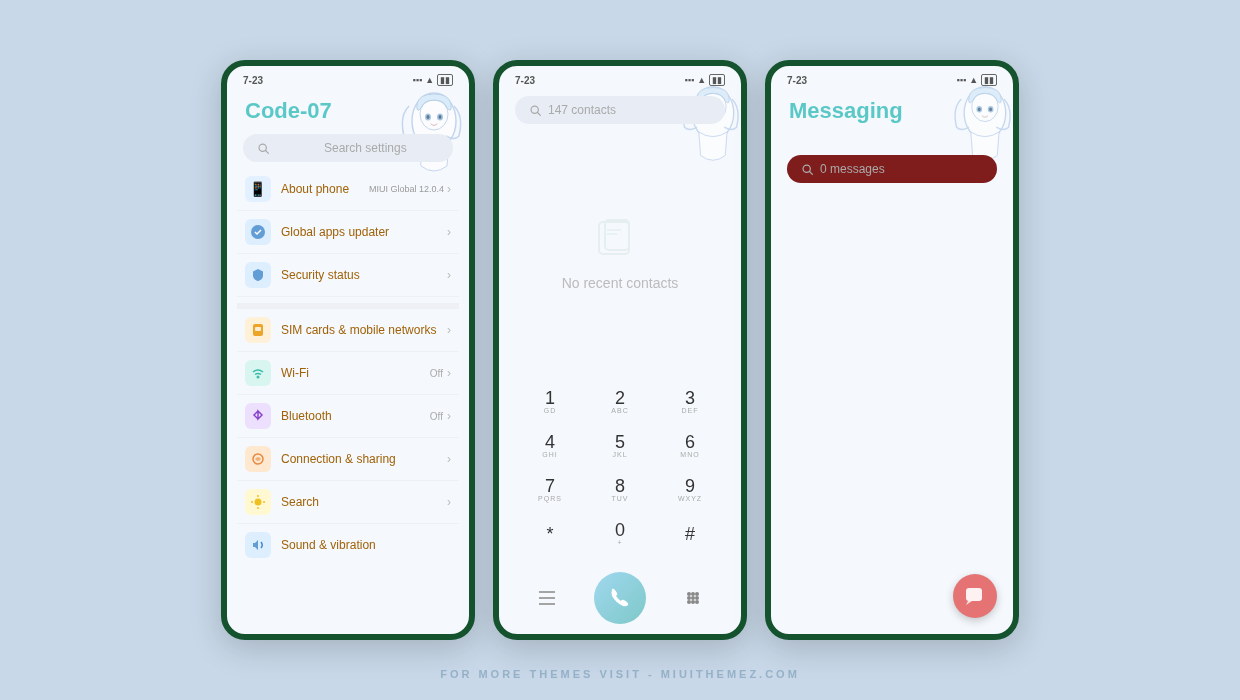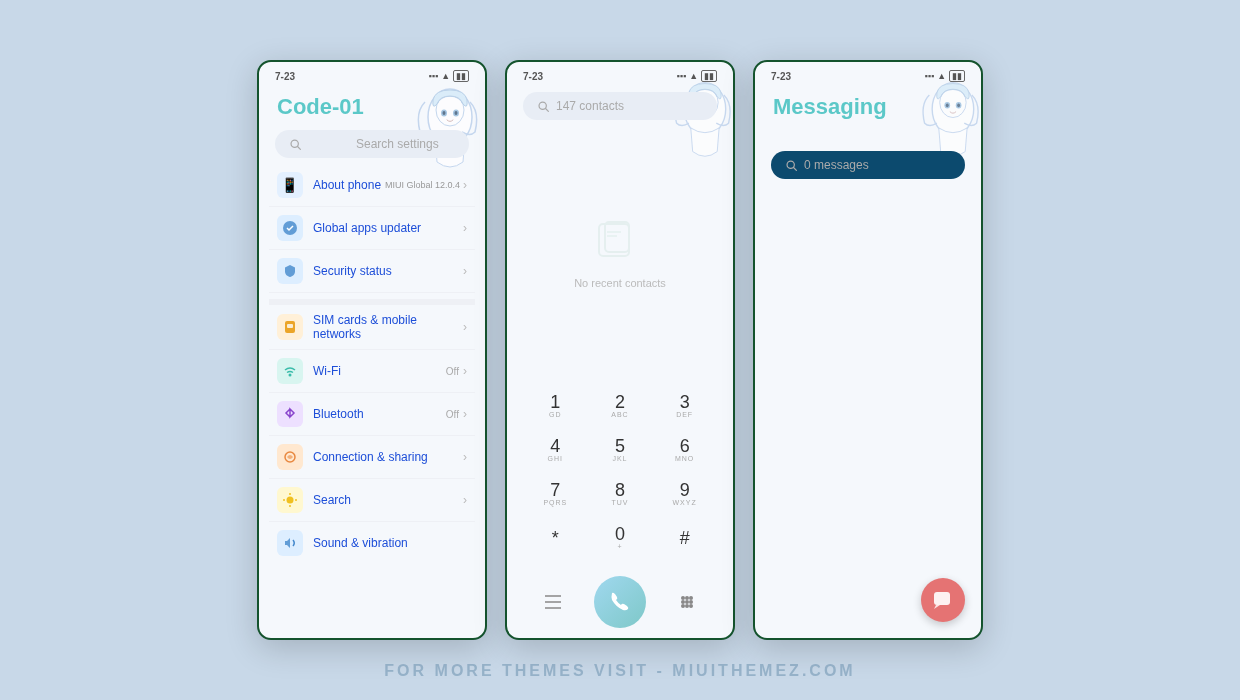--- a/index.html
+++ b/index.html
@@ -13,25 +13,25 @@
       font-family: 'Segoe UI', Arial, sans-serif;
       overflow: hidden;
     }
     .phones-container {
       display: flex;
       gap: 18px;
       align-items: center;
       justify-content: center;
     }
     .phone {
-      width: 230px;
+      width: 254px;
       height: 580px;
       background: #f5f8fc;
-      border-radius: 14px;
-      border: 2px solid #14532d;
+      border-radius: 24px;
+      border: 6px solid #14532d;
       overflow: hidden;
       position: relative;
       box-shadow: 0 8px 32px rgba(0,0,0,0.18);
       display: flex;
       flex-direction: column;
     }
     .phone-top-bar {
       display: flex;
       justify-content: space-between;
       align-items: center;
@@ -105,21 +105,21 @@
       display: flex;
       align-items: center;
       justify-content: center;
       margin-right: 10px;
       flex-shrink: 0;
       font-size: 14px;
     }
     .settings-item-text {
       flex: 1;
       font-size: 12px;
-      color: #1d4ed8;
+      color: #a16207;
       font-weight: 500;
     }
     .settings-item-sub {
       font-size: 10px;
       color: #aaa;
       margin-right: 4px;
     }
     .settings-chevron {
       font-size: 12px;
       color: #bbb;
@@ -234,21 +234,21 @@
     .messaging-title {
       font-size: 22px;
       font-weight: 700;
       color: #5bc8c8;
       padding: 8px 18px 4px 18px;
       z-index: 3;
       position: relative;
     }
     .messages-search-bar {
       margin: 6px 16px;
-      background: #0c4a6e;
+      background: #7f1d1d;
       border-radius: 20px;
       padding: 7px 14px;
       display: flex;
       align-items: center;
       gap: 6px;
       font-size: 12px;
       color: #aaa;
       z-index: 3;
       position: relative;
     }
@@ -334,21 +334,21 @@
           <ellipse cx="49" cy="31" rx="1.5" ry="2" fill="#204060"></ellipse>
           <ellipse cx="61" cy="31" rx="1.5" ry="2" fill="#204060"></ellipse>
           <path d="M52 38 Q55 41 58 38" fill="none" stroke="#c8a0a0" stroke-width="1" stroke-linecap="round"></path>
           <path d="M40 55 Q55 65 70 55 L68 80 Q55 90 42 80Z" fill="white" stroke="#b0c8e8" stroke-width="1"></path>
           <path d="M30 20 Q20 30 25 50 Q30 55 38 50" fill="none" stroke="#b0c8e8" stroke-width="1.5"></path>
           <path d="M75 20 Q85 30 80 50 Q75 55 67 50" fill="none" stroke="#b0c8e8" stroke-width="1.5"></path>
         </svg>
       </div>
 
       <div class="phone1-content">
-        <div class="settings-title">Code-01</div>
+        <div class="settings-title">Code-07</div>
 
         <div class="search-bar">
           <svg class="search-icon-svg" viewBox="0 0 16 16" fill="none">
             <circle cx="7" cy="7" r="4.5" stroke="#aaa" stroke-width="1.5"></circle>
             <line x1="10.5" y1="10.5" x2="14" y2="14" stroke="#aaa" stroke-width="1.5" stroke-linecap="round"></line>
           </svg>
           <span style="color:#aaa;margin-left:48px;">Search settings</span>
         </div>
 
         <div class="settings-list">
@@ -494,21 +494,21 @@
 
         <div class="no-recent">
           <div class="no-recent-icon">
             <svg width="50" height="40" viewBox="0 0 50 40">
               <rect x="4" y="4" width="30" height="32" rx="4" fill="none" stroke="#c8e0d8" stroke-width="2"></rect>
               <rect x="10" y="2" width="24" height="30" rx="4" fill="none" stroke="#c8e0d8" stroke-width="2"></rect>
               <line x1="12" y1="12" x2="26" y2="12" stroke="#c8e0d8" stroke-width="1.5"></line>
               <line x1="12" y1="16" x2="22" y2="16" stroke="#c8e0d8" stroke-width="1.5"></line>
             </svg>
           </div>
-          <span style="font-size:11px; color:#bbb;">No recent contacts</span>
+          <span style="font-size:14px; color:#bbb;">No recent contacts</span>
         </div>
 
         <div class="dialpad">
 
           <div class="dialpad-row">
             <div class="dialpad-key">
               <span class="dialpad-num">1</span>
               <span class="dialpad-letters">GD</span>
             </div>
             <div class="dialpad-key">
@@ -638,15 +638,15 @@
       <div class="fab-btn">
         <svg width="22" height="22" viewBox="0 0 22 22" fill="none">
           <rect x="2" y="3" width="16" height="13" rx="3" fill="white" opacity="0.9"></rect>
           <polygon points="4,16 2,20 8,16" fill="white" opacity="0.8"></polygon>
         </svg>
       </div>
     </div>
 
   </div>
 
-  <div class="watermark" style="position:absolute; bottom:14px; left:0; right:0; text-align:center; font-size:16px; letter-spacing:3px; color:rgba(100,140,170,0.5); font-weight:700; pointer-events:none; z-index:200;">FOR MORE THEMES VISIT - MIUITHEMEZ.COM</div>
+  <div class="watermark" style="position:absolute; bottom:14px; left:0; right:0; text-align:center; font-size:11px; letter-spacing:3px; color:rgba(100,140,170,0.5); font-weight:700; pointer-events:none; z-index:200;">FOR MORE THEMES VISIT - MIUITHEMEZ.COM</div>
 
 </div>
 
 </body></html>

